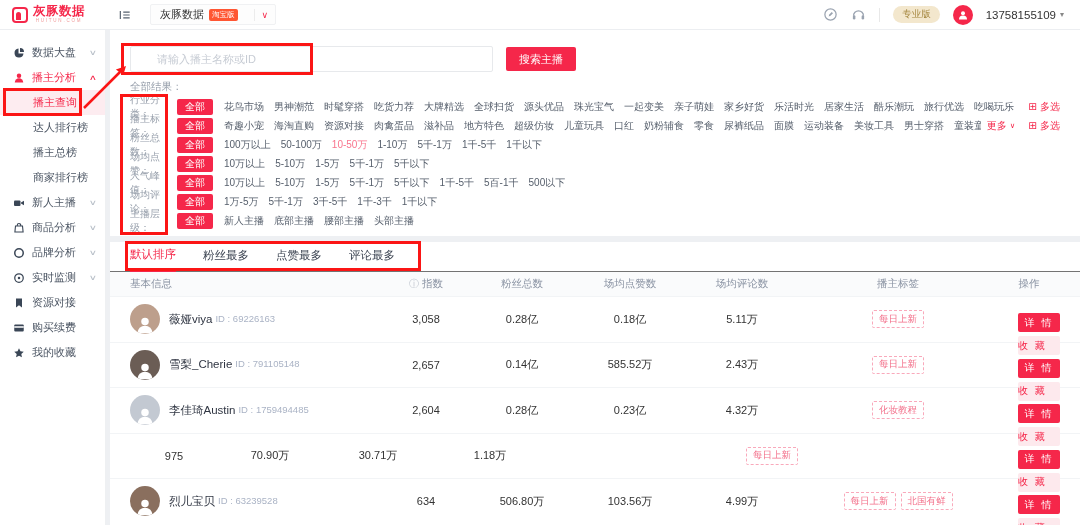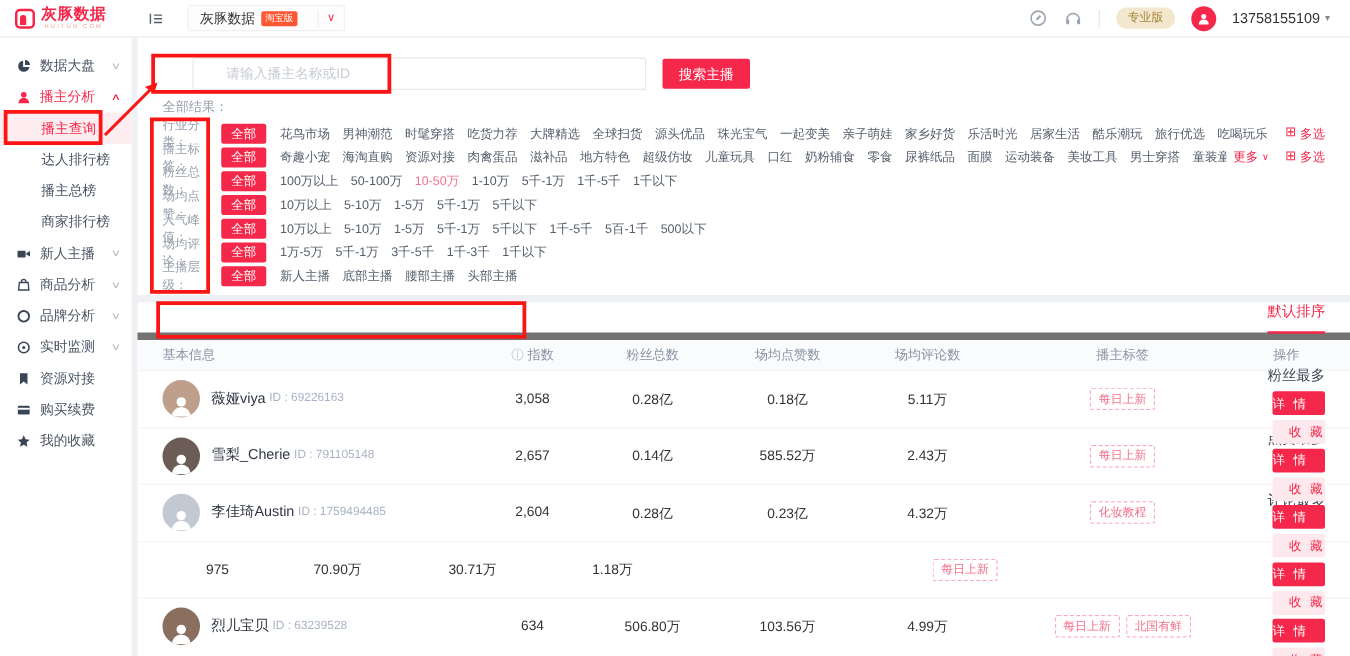--- a/index.html
+++ b/index.html
@@ -35,38 +35,38 @@
   .s-item .chev{margin-left:auto;font-size:7.5px;color:#b9c0c9;transform:scaleX(1.5);}
   .s-item.red{color:#f5274a;}
   .s-item.red .sic,.s-item.red .chev{color:#f5274a;}
   .s-sub{padding-left:33px;}
   .s-sub.active{background:#fdecf0;color:#f5274a;}
 
   
   .main{position:absolute;top:30px;left:110px;right:0;bottom:0;}
   .card1{position:relative;background:#fff;padding:16px 20px 6px;}
   .search-row{display:flex;align-items:center;gap:13px;}
-  .sinput{width:363px;height:26px;border:1px solid #e7e9ec;border-radius:2px;font-size:11px;padding:0 26px;color:#333;outline:none;margin-left:24px;}
+  .sinput{width:363px;height:26px;border:1px solid #e7e9ec;border-radius:2px;font-size:11px;padding:0 26px;color:#333;outline:none;}
   .sinput::placeholder{color:#c7ccd4;}
   .sbtn{height:24px;background:#f5274a;color:#fff;font-size:11px;border:none;border-radius:2px;padding:0 13px;cursor:pointer;}
   .results-label{font-size:10.5px;color:#98a0ac;margin:8px 0 5px;line-height:12px;}
   .frow{position:relative;display:flex;align-items:center;height:19px;}
   .flabel{width:47px;flex:none;font-size:10px;color:#98a0ac;}
   .opt-all{flex:none;background:#f5274a;color:#fff;font-size:10px;padding:1px 8px;border-radius:2px;margin-right:11px;cursor:pointer;}
   .opts{display:flex;align-items:center;gap:10px;white-space:nowrap;overflow:hidden;flex:1;}
   .opt{font-size:10px;color:#555e6b;cursor:pointer;}
   .opt.selected{color:#f9738c;}
   .fextras{position:absolute;right:0;top:0;height:100%;display:flex;align-items:center;gap:13px;background:#fff;padding-left:6px;}
   .fx{color:#f5274a;font-size:10px;display:flex;align-items:center;gap:3px;cursor:pointer;}
   .fx .bx{font-size:10.5px;line-height:1;}
   .fx .cr{font-size:7.5px;}
 
   .gapband{height:6px;background:#eef0f3;}
   .card2{background:#fff;min-height:283px;}
-  .tabs{display:flex;align-items:flex-end;gap:27px;padding:0 20px;height:30px;border-bottom:6px solid #737373;flex-direction:column;}
+  .tabs{display:flex;align-items:flex-end;gap:27px;padding:0 20px;height:30px;border-bottom:1px solid #737373;}
   .tab{font-size:11.5px;color:#3c4452;padding-bottom:8px;cursor:pointer;}
   .tab.active{color:#f5274a;border-bottom:2px solid #f5274a;margin-bottom:-1px;}
 
   .thead{display:flex;align-items:center;height:24px;padding:0 20px;background:#fafbfc;font-size:10.5px;color:#8a93a3;}
   .c-info{flex:0 0 252px;display:flex;align-items:center;gap:9px;min-width:0;}
   .c-index{flex:0 0 88px;text-align:center;}
   .c-fans{flex:0 0 104px;text-align:center;}
   .c-likes{flex:0 0 112px;text-align:center;}
   .c-comments{flex:0 0 112px;text-align:center;}
   .c-tags{flex:1 1 auto;display:flex;justify-content:center;align-items:center;gap:5px;min-width:0;}
@@ -78,22 +78,22 @@
   .avatar{width:30px;height:30px;border-radius:50%;flex:none;display:flex;align-items:flex-end;justify-content:center;color:#fff;overflow:hidden;}
   .trow:nth-of-type(1) .avatar{background:#bd9f8c;}
   .trow:nth-of-type(2) .avatar{background:#6b5d55;}
   .trow:nth-of-type(3) .avatar{background:#c3c9d2;}
   .trow:nth-of-type(4) .avatar{background:#e8a7b7;}
   .trow:nth-of-type(5) .avatar{background:#8a6f5e;}
   .who{display:flex;flex-direction:row;gap:3px;line-height:1;min-width:0;}
   .name{font-size:11.5px;color:#2f3542;cursor:pointer;}
   .sid{font-size:9.5px;color:#aab3c5;}
   .tagchip{border:1px dashed #f9a9bb;color:#f3718b;font-size:9.5px;padding:1.5px 6px;border-radius:2px;white-space:nowrap;}
-  .btn-detail{background:#f5274a;color:#fff;font-size:10px;padding:2.5px 0;width:42px;text-align:left;border-radius:2px;cursor:pointer;letter-spacing:2px;margin-top:30px;}
-  .btn-fav{background:#fde9ed;color:#f5274a;font-size:10px;padding:2.5px 0;width:42px;text-align:right;border-radius:2px;cursor:pointer;letter-spacing:2px;}
+  .btn-detail{background:#f5274a;color:#fff;font-size:10px;padding:2.5px 0;width:42px;text-align:center;border-radius:2px;cursor:pointer;letter-spacing:2px;margin-top:30px;}
+  .btn-fav{background:#fde9ed;color:#f5274a;font-size:10px;padding:2.5px 0;width:42px;text-align:left;border-radius:2px;cursor:pointer;letter-spacing:2px;}
 
   
   .ann{position:absolute;border:3px solid #fb1515;z-index:40;pointer-events:none;}
   #annSidebar{left:3px;top:88px;width:79px;height:28px;}
   #annSearch{left:121px;top:43px;width:192px;height:32px;}
   #annFilters{left:120px;top:94px;width:48px;height:141px;}
   #annTabs{left:125px;top:241px;width:296px;height:30px;}
   #annArrow{position:absolute;inset:0;z-index:39;pointer-events:none;}
 </style>
 </head>

